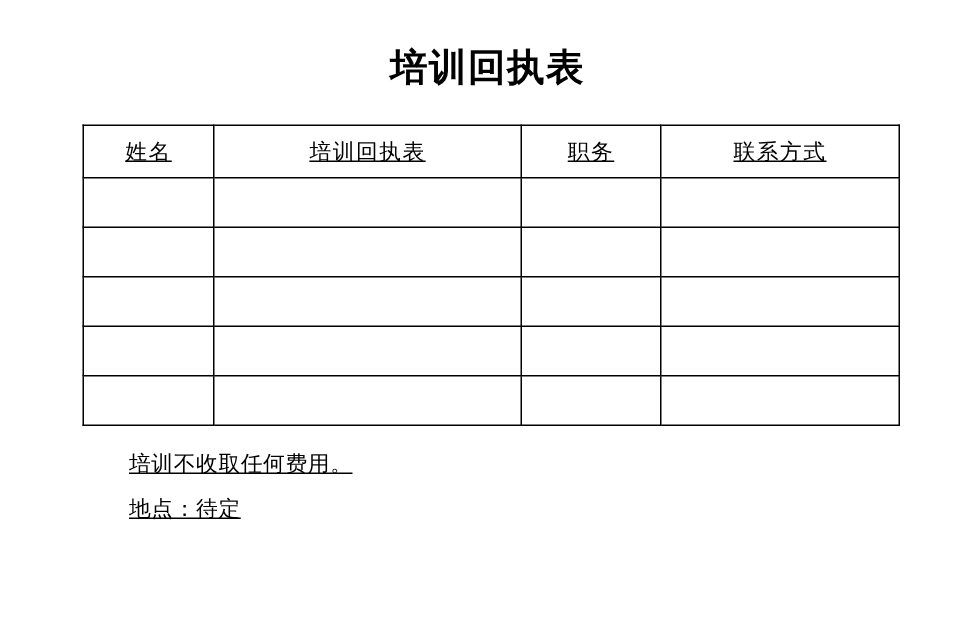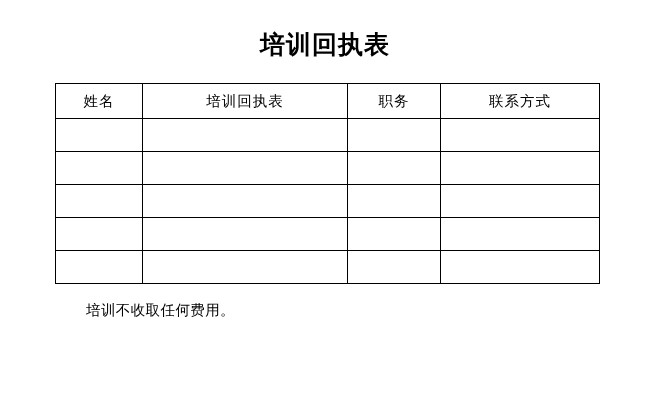--- a/index.html
+++ b/index.html
@@ -31,20 +31,21 @@
   }
   .table-wrap {
     margin-top: 22px;
     padding-left: 55px;
     padding-right: 55px;
   }
   table.receipt-table {
     width: 540px;
     border-collapse: collapse;
     table-layout: fixed;
+    text-decoration: underline;
   }
   table.receipt-table th,
   table.receipt-table td {
     border: 1px solid #000000;
     height: 32px;
     font-size: 14.5px;
     font-weight: normal;
     text-align: center;
     vertical-align: middle;
     padding: 0;
@@ -60,20 +61,21 @@
 
   .notes {
     padding-left: 86px;
     margin-top: 18px;
   }
   .notes p {
     margin: 0 0 13px 0;
     font-size: 14.5px;
     line-height: 1.2;
     letter-spacing: 0.4px;
+    text-decoration: underline;
   }
 </style>
 </head>
 <body>
 
 <div class="page">
 
   <div class="doc-title">培训回执表</div>
 
   <div class="table-wrap">
@@ -116,15 +118,16 @@
           <td></td>
           <td></td>
           <td></td>
         </tr>
       </tbody>
     </table>
   </div>
 
   <div class="notes">
     <p>培训不收取任何费用。</p>
+    <p>地点：待定</p>
   </div>
 
 </div>
 
 </body></html>

